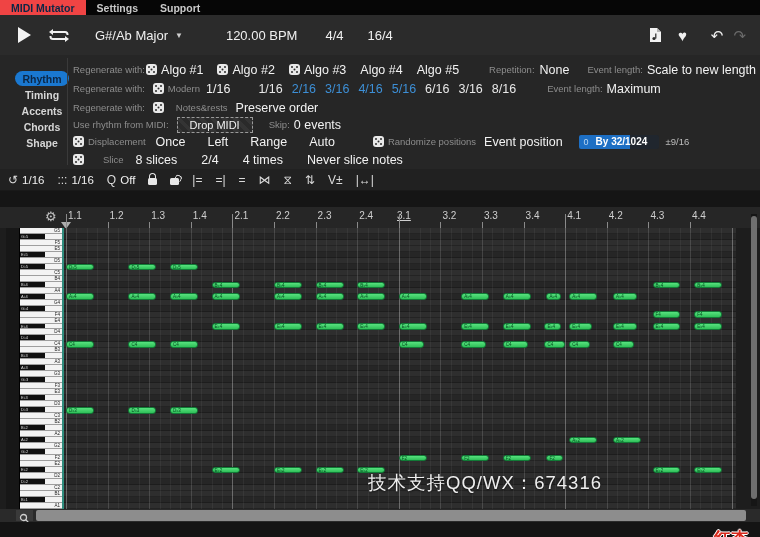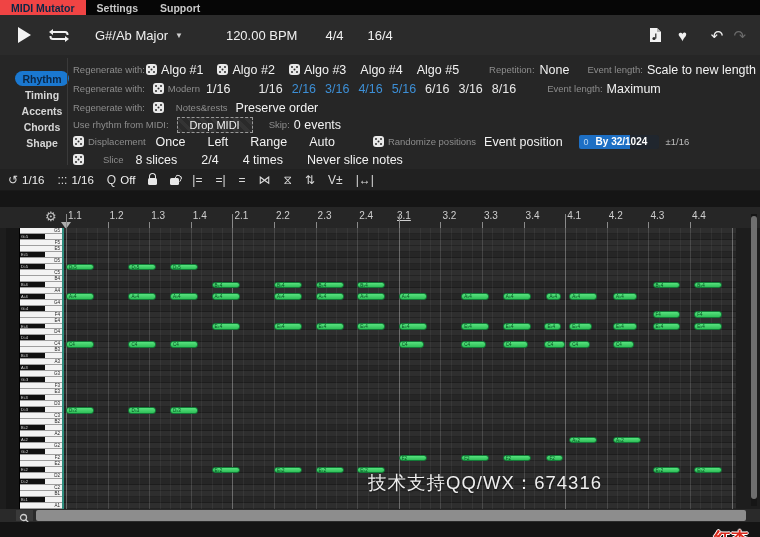--- a/index.html
+++ b/index.html
@@ -224,21 +224,21 @@
           <span class="val">Auto</span>
         </span>
       <span class="dice" style="margin-left:38px"></span>
       <span class="lbl" style="margin-left:4px">Randomize positions</span>
       <span class="val" style="margin-left:8px">Event position</span>
       <span class="ep-slider">
         <span class="ep-fill"></span>
         <span class="ep-zero">0</span>
         <span class="ep-text">By 32/1024</span>
       </span>
-      <span class="ep-range">±1/16</span>
+      <span class="ep-range">±9/16</span>
     </div>
 
     <div class="optrow" style="top:96px">
       <span class="dice"></span>
       <span class="lbl" style="margin-left:19px">Slice</span>
       <span style="display:flex;align-items:center;margin-left:12px;gap:24px">
           <span class="val">8 slices</span>
           <span class="val">2/4</span>
           <span class="val">4 times</span>
           <span class="val">Never slice notes</span>

